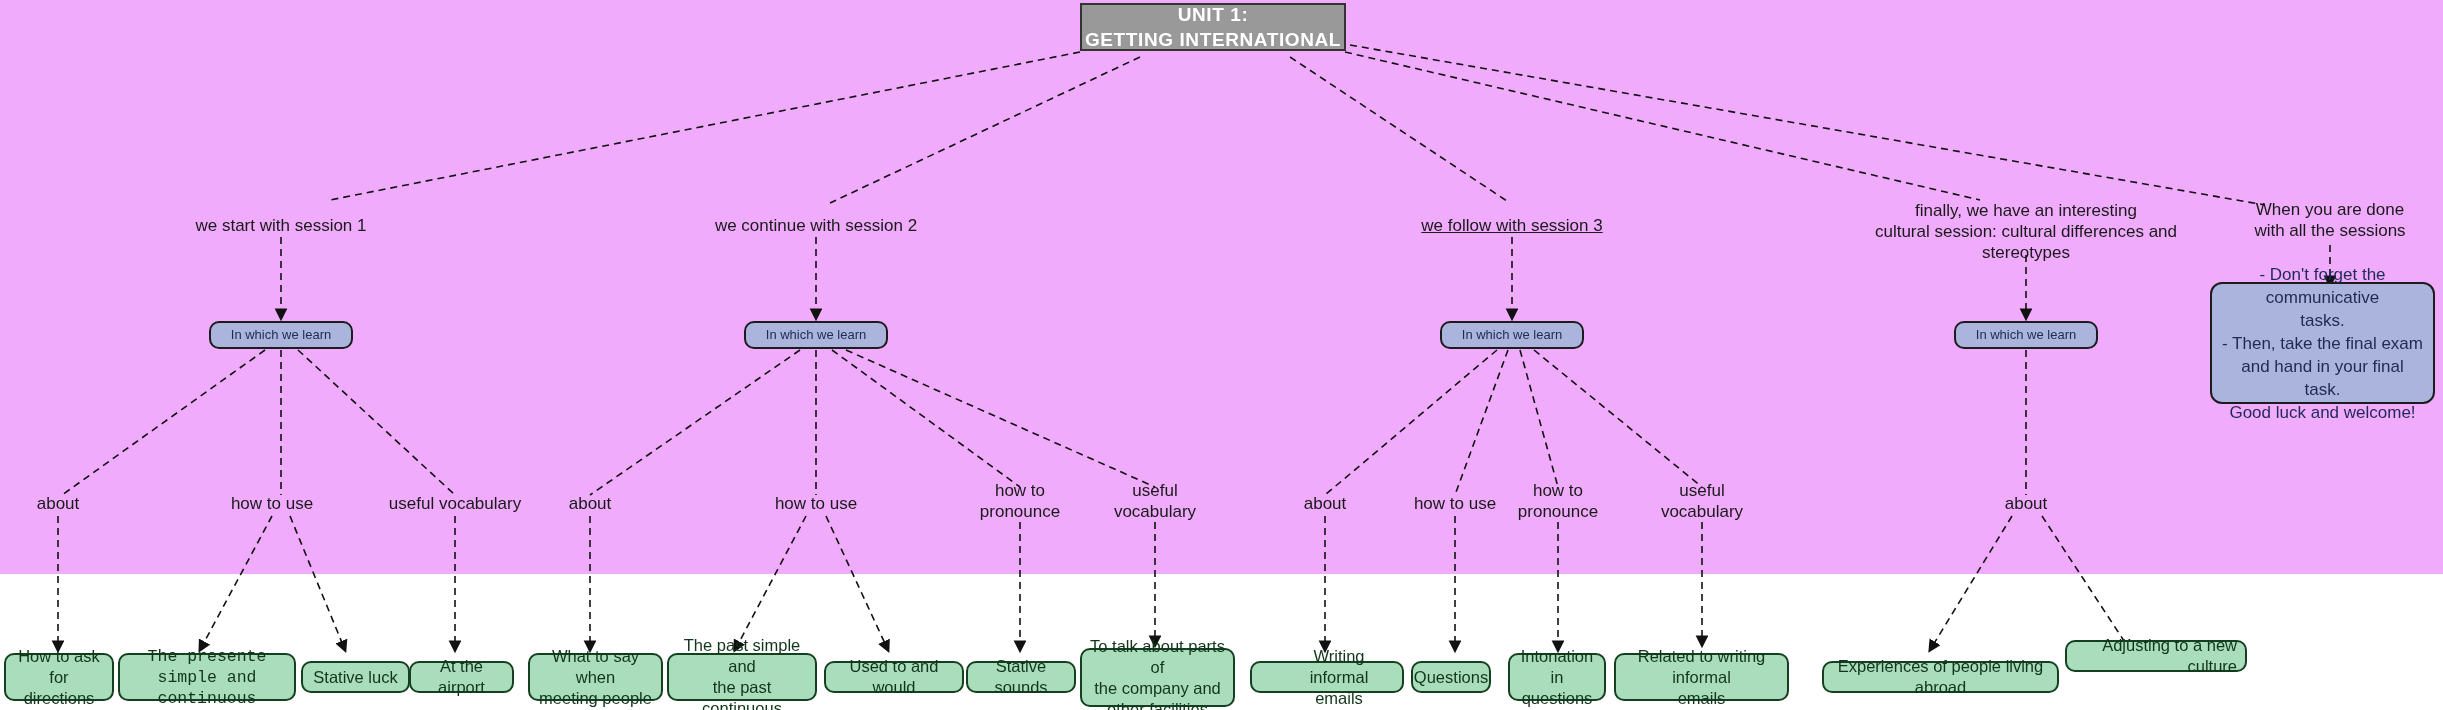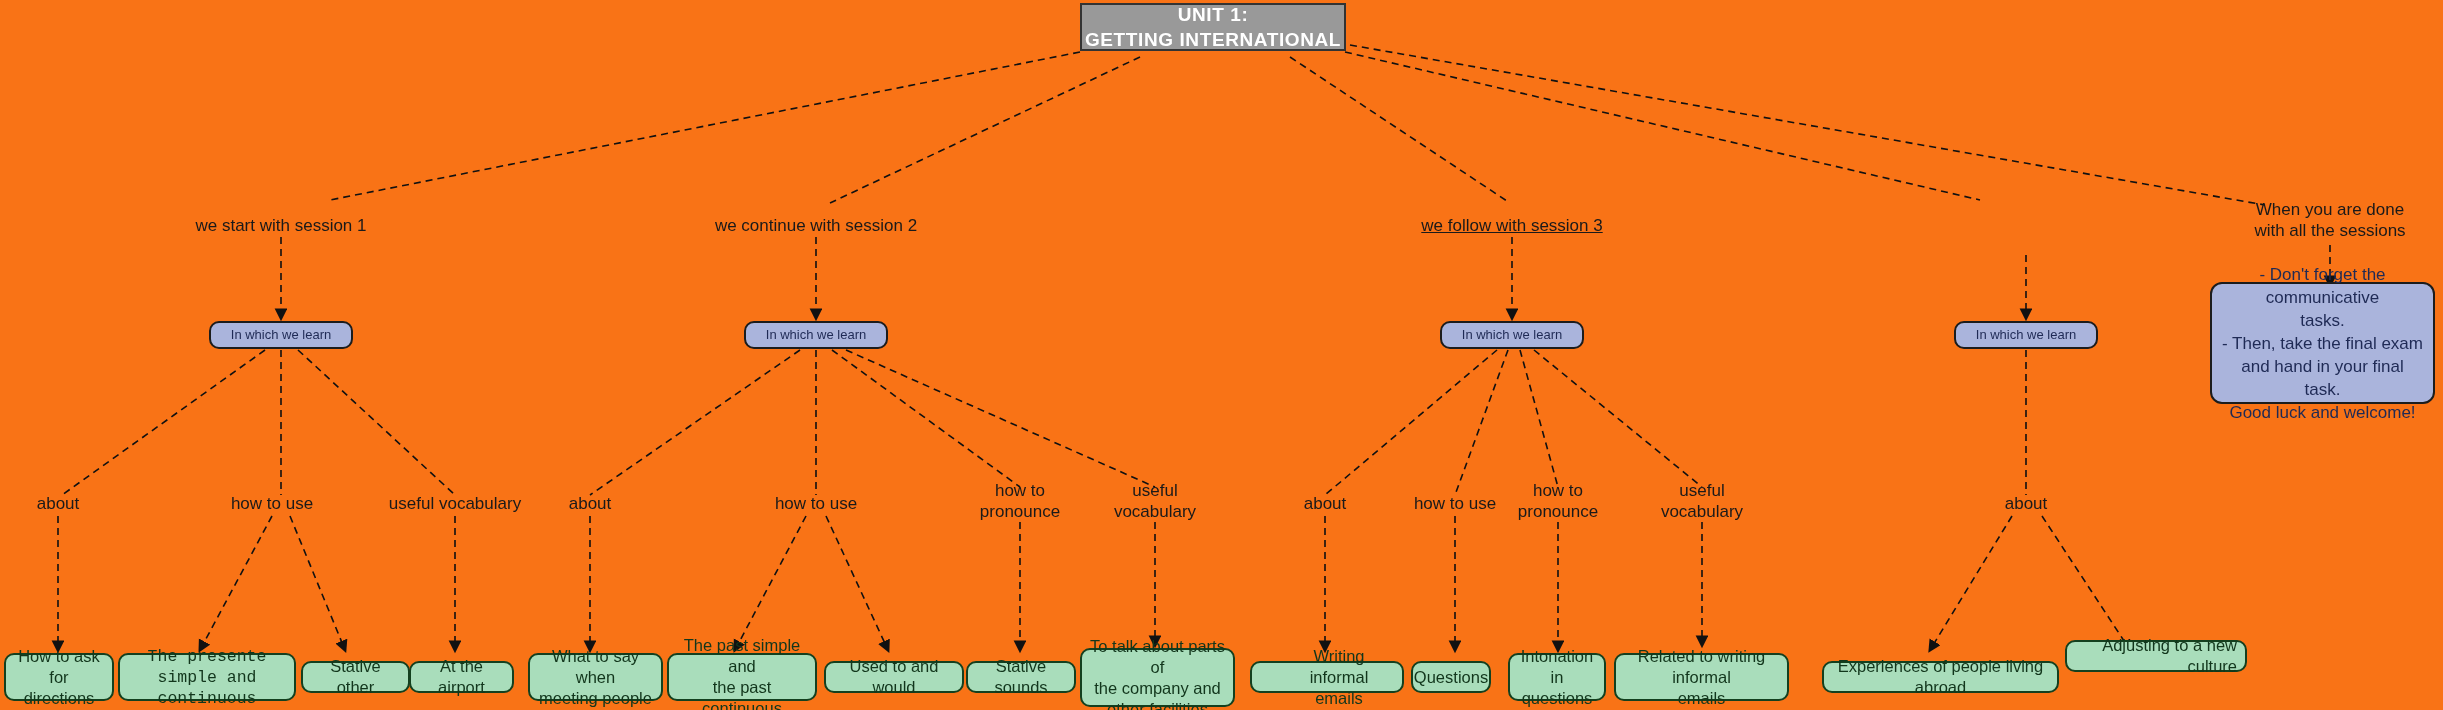--- a/index.html
+++ b/index.html
@@ -1,17 +1,17 @@
 <!DOCTYPE html>
 <html><head>
 <meta charset="utf-8">
 <style>
   html,body{margin:0;padding:0;background:#ffffff;}
   body{width:2443px;height:710px;font-family:"Liberation Sans",sans-serif;overflow:hidden;}
-  #canvas{position:relative;width:2443px;height:710px;background:#f97316;}
+  #canvas{position:relative;width:2443px;height:574px;background:#f0abfc;}
   #wires{position:absolute;left:0;top:0;width:2443px;height:710px;pointer-events:none;}
 
   .node{position:absolute;box-sizing:border-box;display:flex;align-items:center;justify-content:center;text-align:center;}
 
   
   .root-box{
     background:#999999;border:2px solid #333333;
     color:#ffffff;font-weight:bold;font-size:19px;line-height:25px;
     letter-spacing:.6px;flex-direction:column;
   }
@@ -102,20 +102,22 @@
   </svg>
 
   <div class="node root-box" style="left:1080px;top:3px;width:266px;height:48px;">
     <span class="l1">UNIT 1:</span>
     <span class="l2">GETTING INTERNATIONAL</span>
   </div>
 
   <div class="edge-label" style="left:181px;top:215px;width:200px;">we start with  session 1</div>
   <div class="edge-label" style="left:696px;top:215px;width:240px;">we continue with session 2</div>
   <div class="edge-label" style="left:1402px;top:215px;width:220px;text-decoration:underline;">we follow with session 3</div>
+  <div class="edge-label" style="left:1841px;top:200px;width:370px;">finally, we have an interesting
+cultural session: cultural differences and stereotypes</div>
   <div class="edge-label" style="left:2220px;top:199px;width:220px;">When you are done
 with all the sessions</div>
 
   <div class="node pill" style="left:209px;top:321px;width:144px;height:28px;">
     <span>In which we learn</span>
   </div>
   <div class="node pill" style="left:744px;top:321px;width:144px;height:28px;">
     <span>In which we learn</span>
   </div>
   <div class="node pill" style="left:1440px;top:321px;width:144px;height:28px;">
@@ -155,21 +157,21 @@
 
   <div class="node leaf" style="left:4px;top:653px;width:110px;height:48px;">
     <span>How to ask for
 directions</span>
   </div>
   <div class="node leaf" style="left:118px;top:653px;width:178px;height:48px;font-family:Liberation Mono, monospace;">
     <span>The presente simple and
 continuous</span>
   </div>
   <div class="node leaf" style="left:301px;top:661px;width:109px;height:32px;">
-    <span>Stative other</span>
+    <span>Stative luck</span>
   </div>
   <div class="node leaf" style="left:409px;top:661px;width:105px;height:32px;">
     <span>At the airport</span>
   </div>
 
   <div class="node leaf" style="left:528px;top:653px;width:135px;height:48px;">
     <span>What to say when
 meeting people</span>
   </div>
   <div class="node leaf" style="left:667px;top:653px;width:150px;height:48px;">

